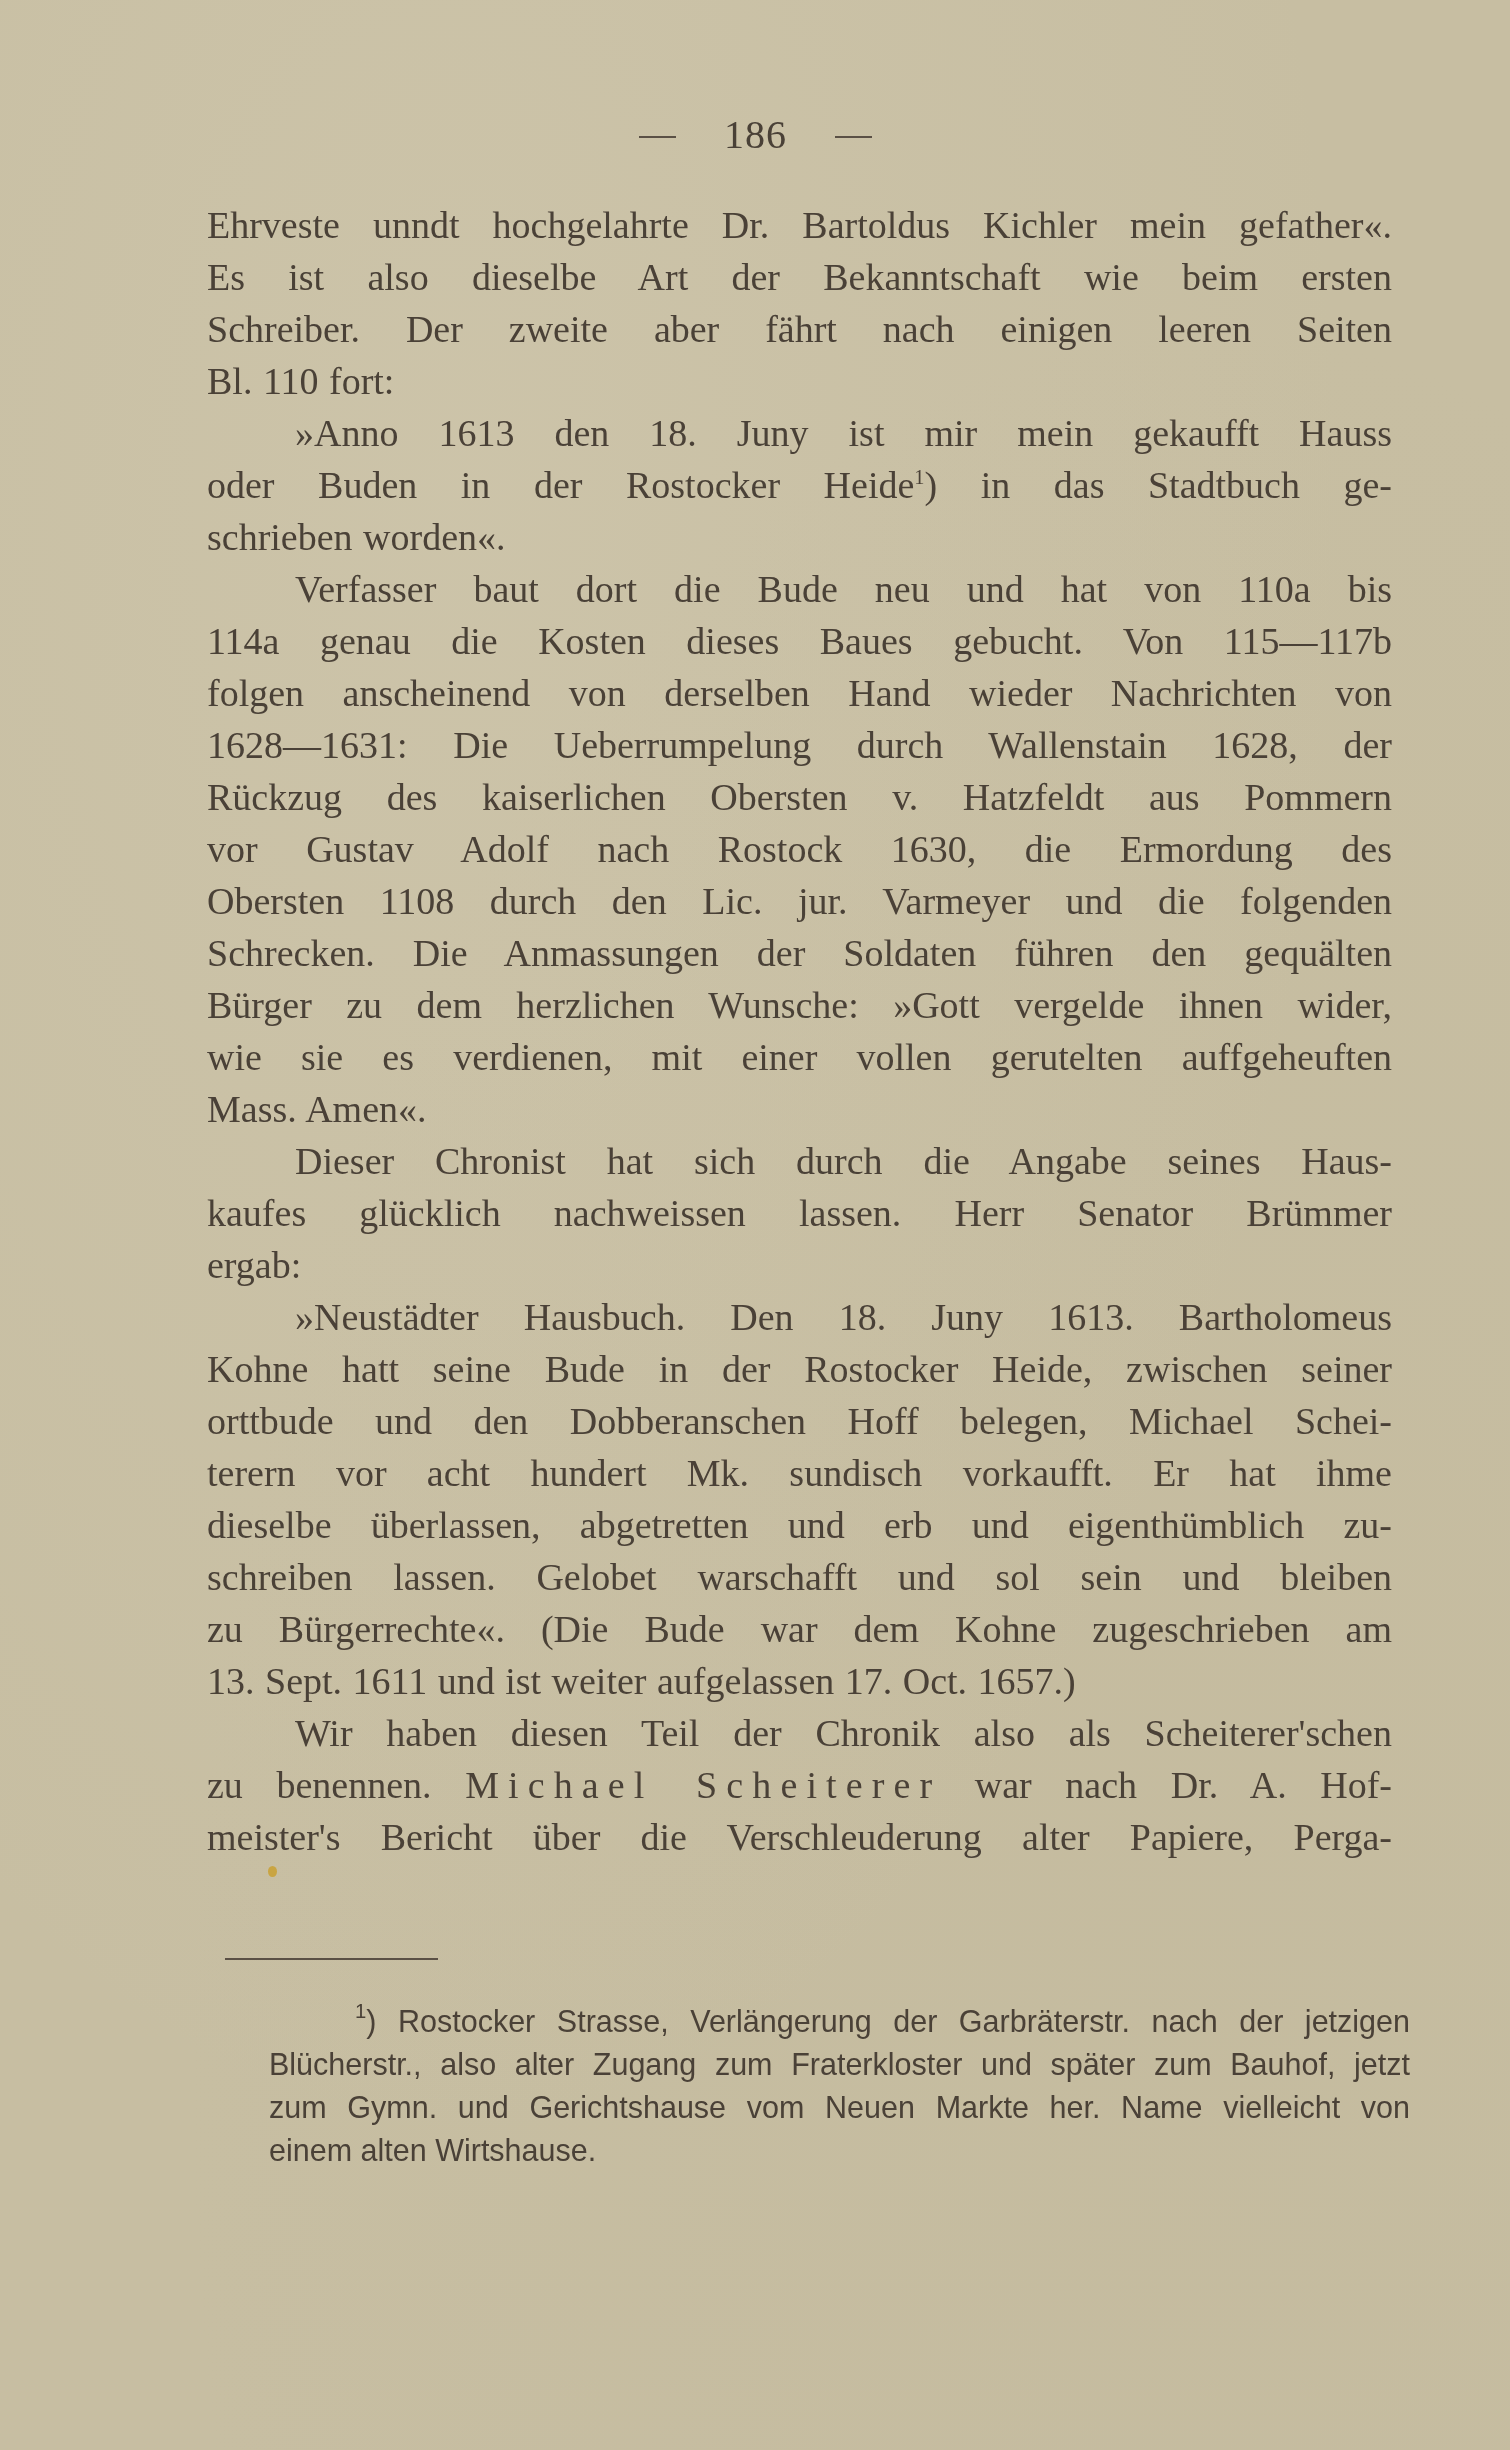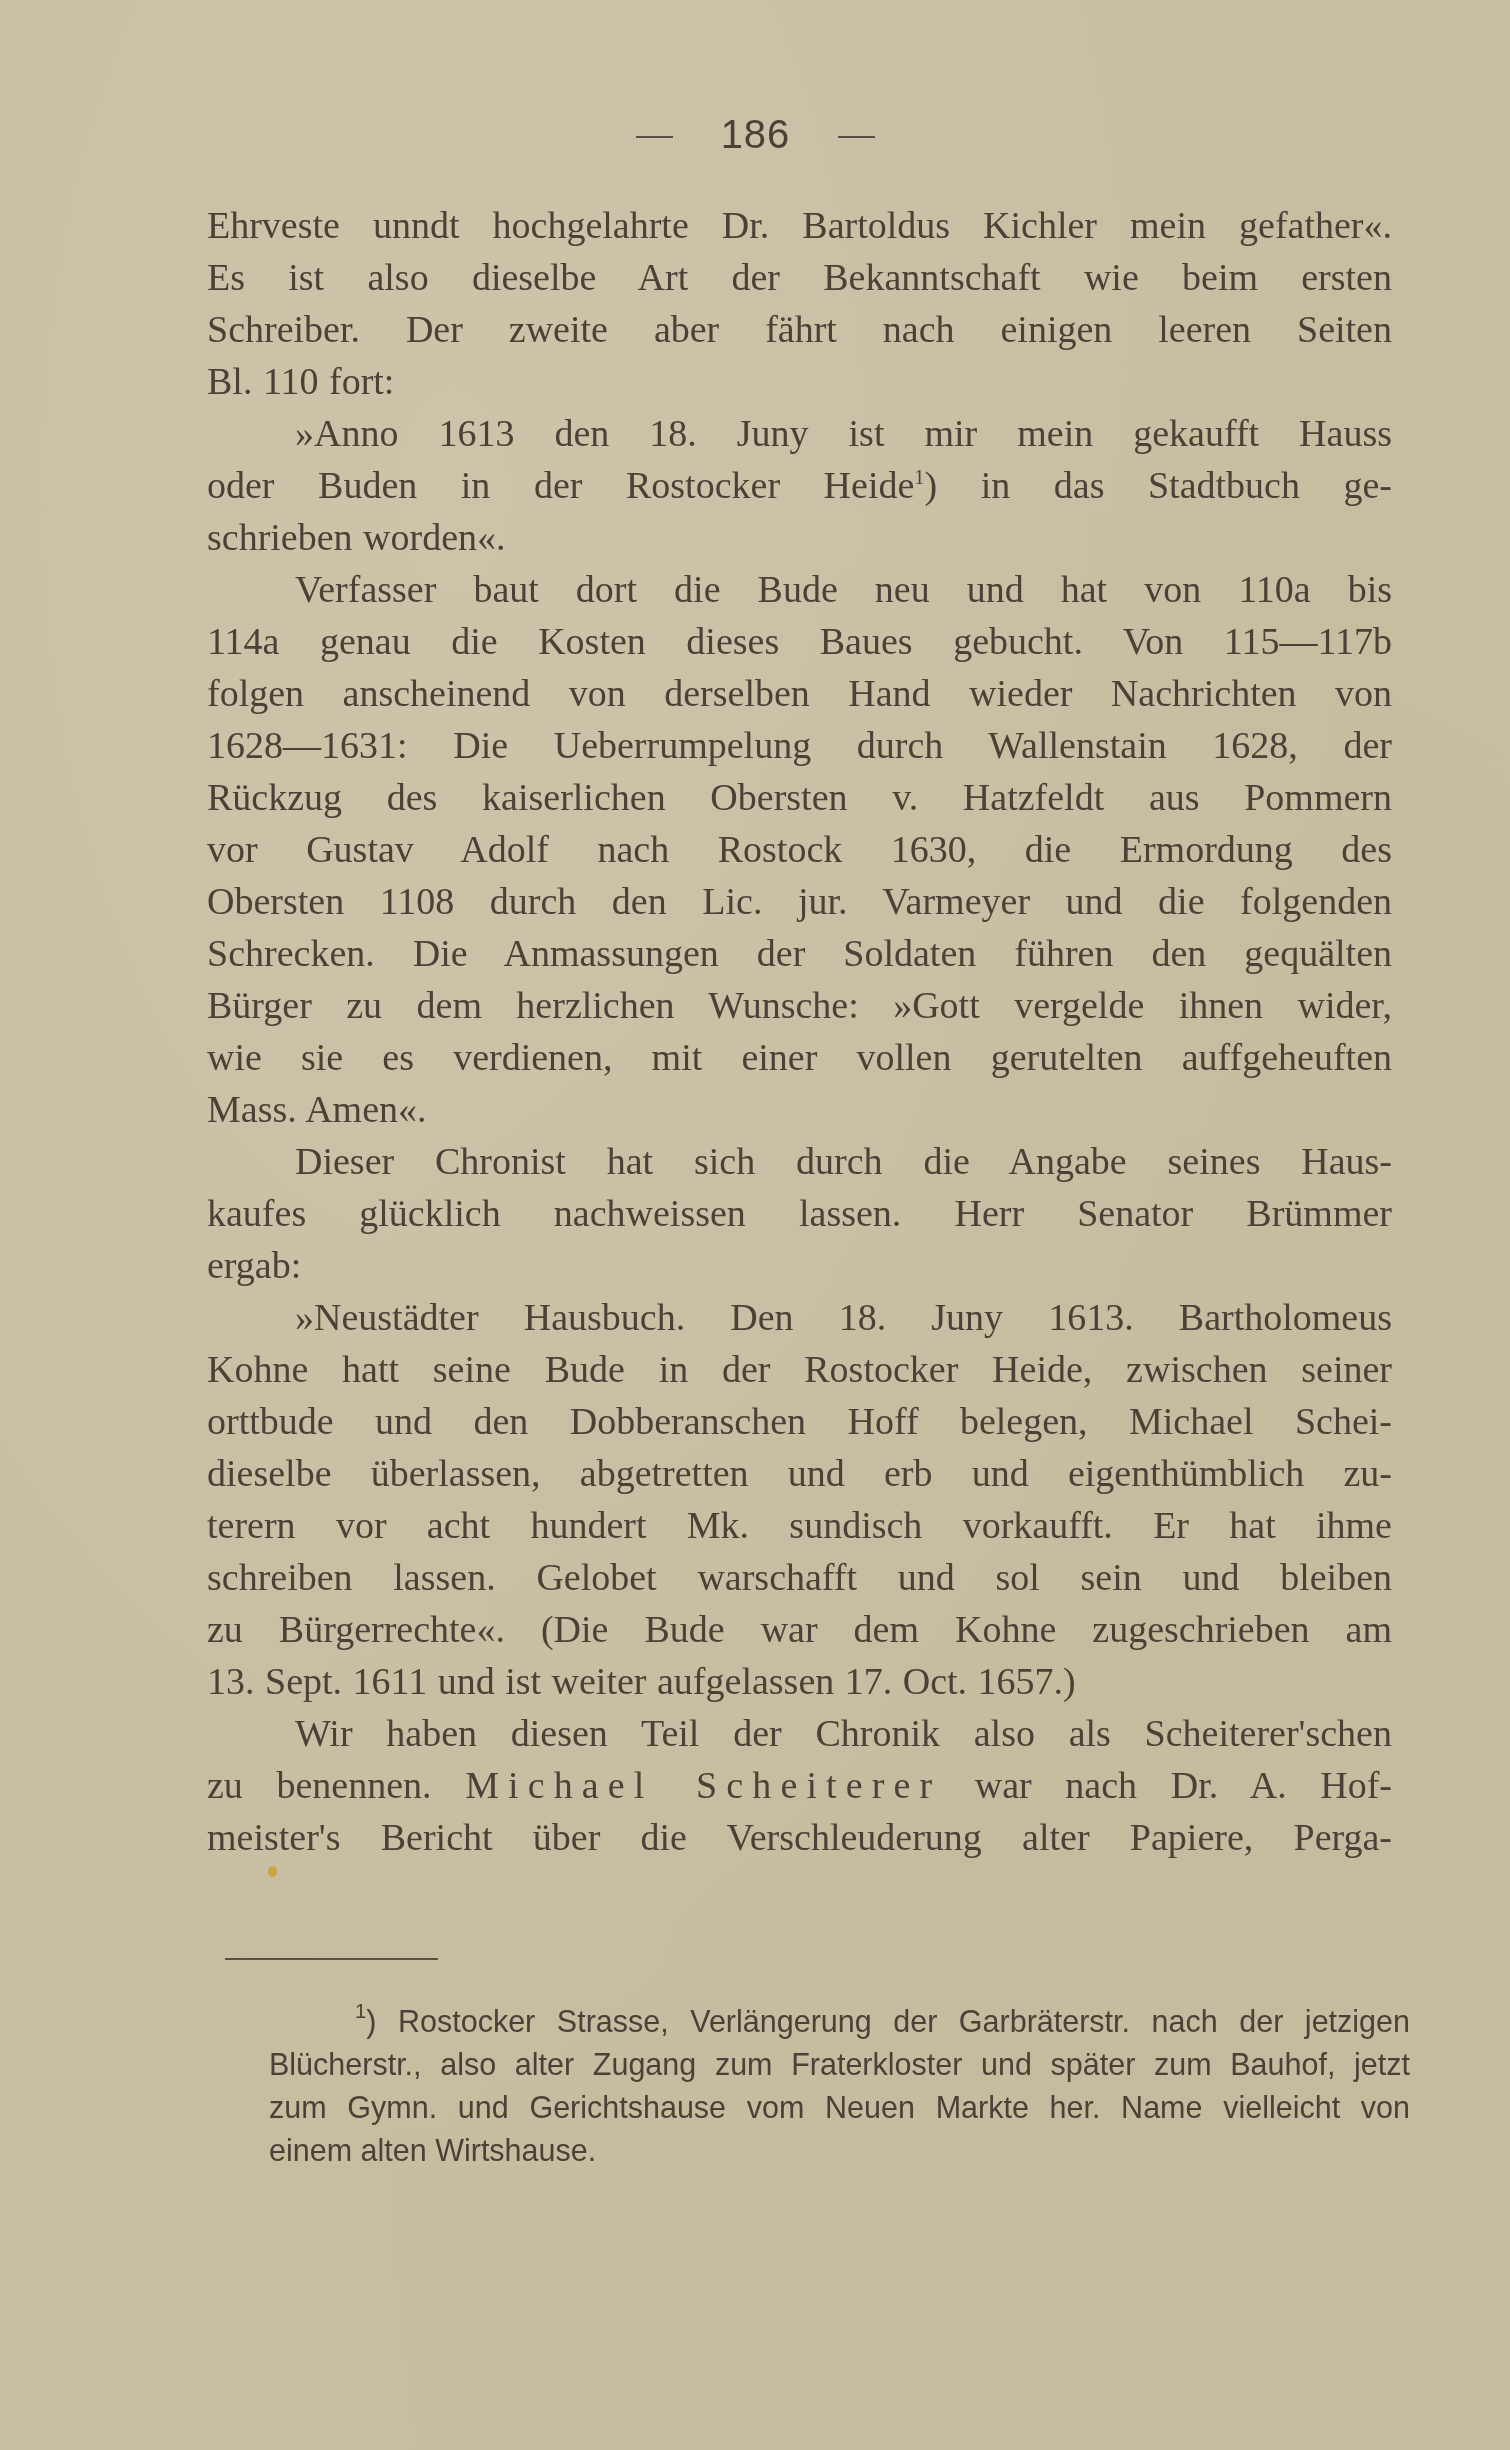--- a/index.html
+++ b/index.html
@@ -35,21 +35,21 @@
     gap: 48px;
   }
   .dash {
     display: inline-block;
     width: 37px;
     height: 2.5px;
     background: #5a5045;
     margin-top: 5.1px;
   }
   .page-number {
-    font-family: Liberation Sans, sans-serif;
+    font-family: Liberation Serif, serif;
     font-size: 40px;
     letter-spacing: 1px;
     color: #4a4137;
   }
   .body-text {
     position: absolute;
     left: 207px;
     top: 199px;
     width: 1185px;
   }
@@ -144,22 +144,22 @@
   <div class="line">wie sie es verdienen, mit einer vollen gerutelten auffgeheuften</div>
   <div class="line last">Mass. Amen«.</div>
 
   <div class="line indent">Dieser Chronist hat sich durch die Angabe seines Haus-</div>
   <div class="line">kaufes glücklich nachweissen lassen. Herr Senator Brümmer</div>
   <div class="line last">ergab:</div>
 
   <div class="line indent">»Neustädter Hausbuch. Den 18. Juny 1613. Bartholomeus</div>
   <div class="line">Kohne hatt seine Bude in der Rostocker Heide, zwischen seiner</div>
   <div class="line">orttbude und den Dobberanschen Hoff belegen, Michael Schei-</div>
+  <div class="line">terern vor acht hundert Mk. sundisch vorkaufft. Er hat ihme</div>
   <div class="line">dieselbe überlassen, abgetretten und erb und eigenthümblich zu-</div>
-  <div class="line">terern vor acht hundert Mk. sundisch vorkaufft. Er hat ihme</div>
   <div class="line">schreiben lassen. Gelobet warschafft und sol sein und bleiben</div>
   <div class="line">zu Bürgerrechte«. (Die Bude war dem Kohne zugeschrieben am</div>
   <div class="line last">13. Sept. 1611 und ist weiter aufgelassen 17. Oct. 1657.)</div>
 
   <div class="line indent">Wir haben diesen Teil der Chronik also als Scheiterer'schen</div>
   <div class="line">
     <span>zu benennen.</span>
     <span class="spaced">Michael Scheiterer</span>
     <span>war nach Dr. A. Hof-</span>
   </div>

